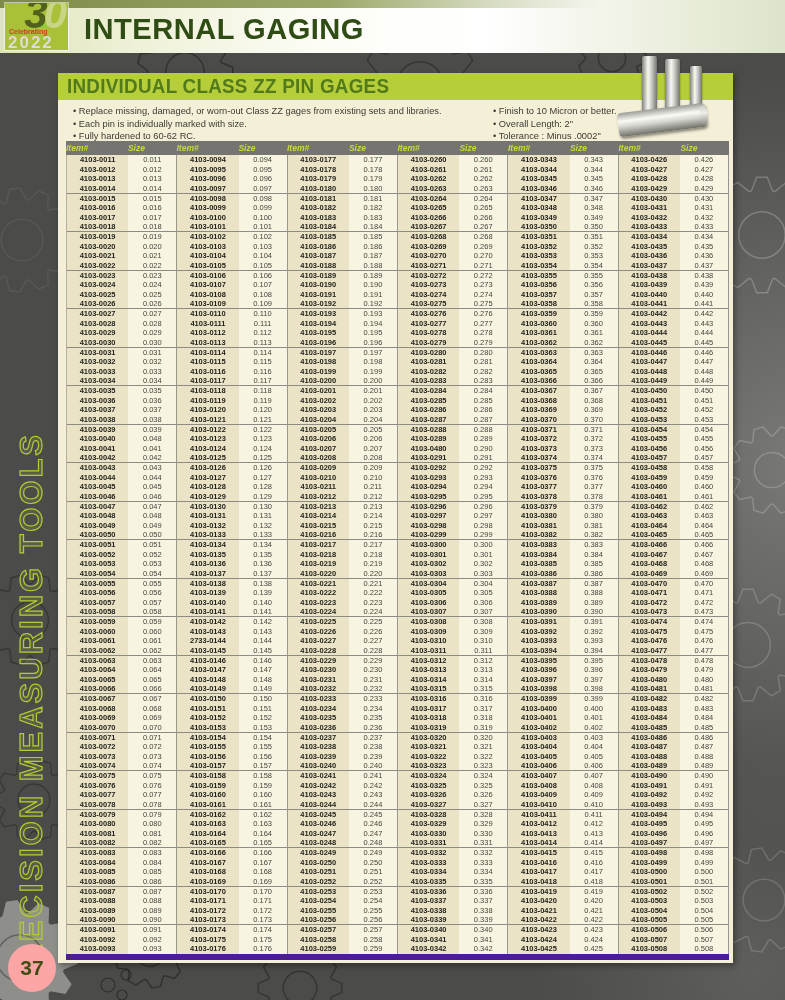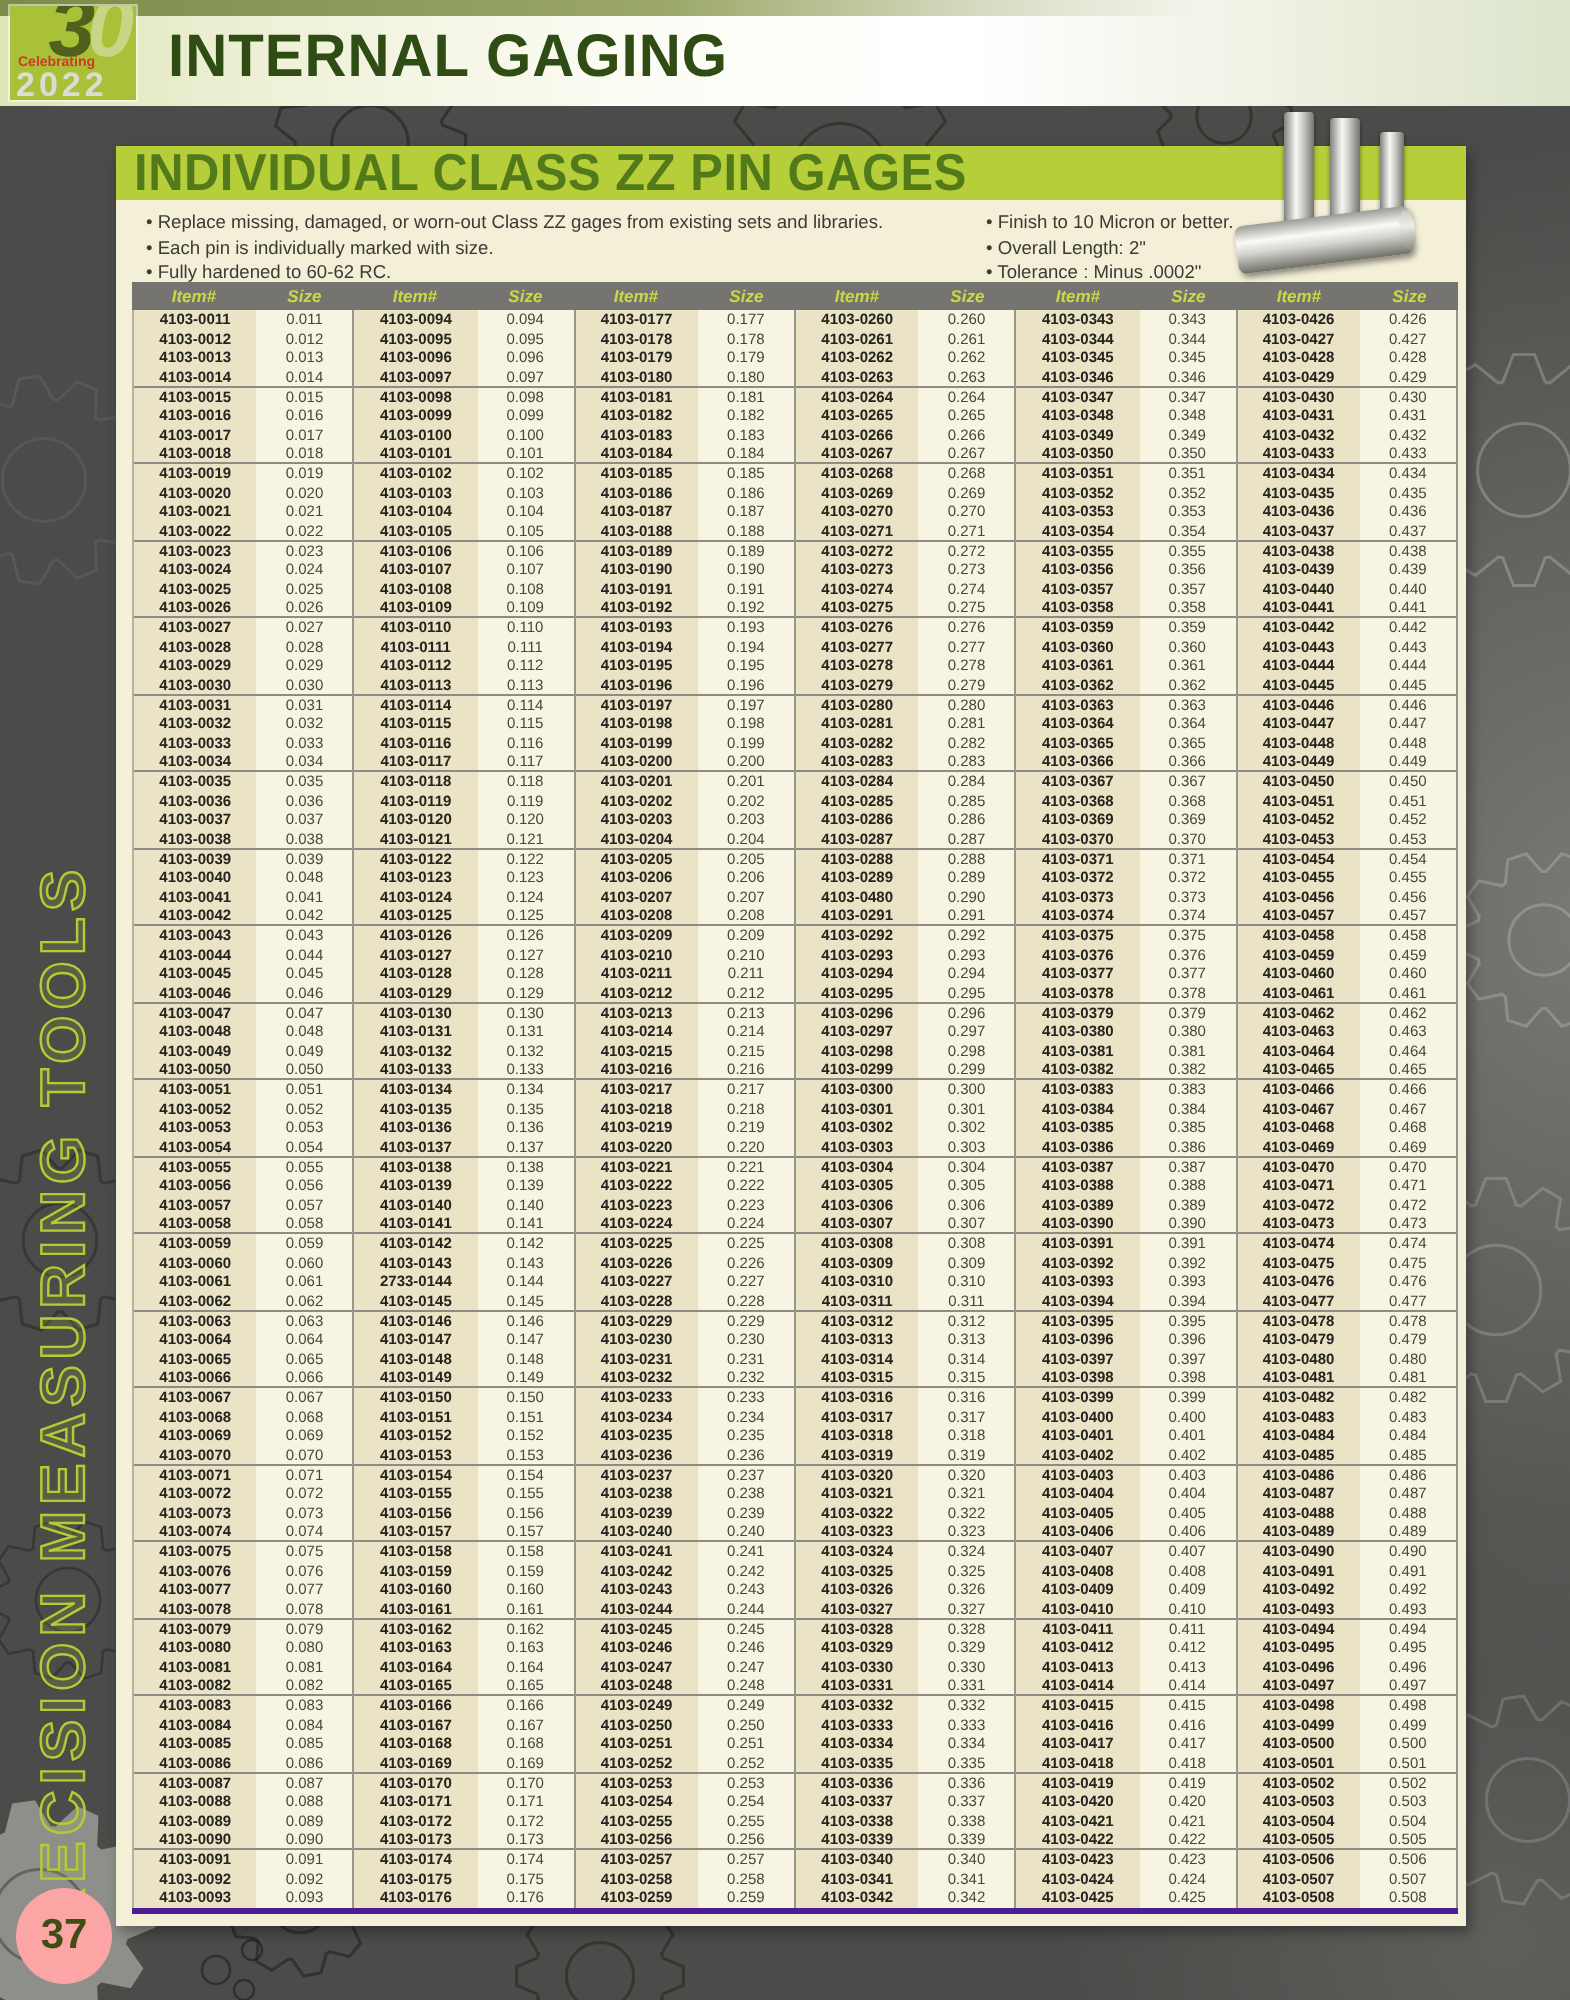--- a/index.html
+++ b/index.html
@@ -31,21 +31,21 @@
   .sidebar-label{position:absolute;left:14px;bottom:10px;z-index:2;writing-mode:vertical-rl;
         transform:rotate(180deg);font-size:31px;font-weight:bold;letter-spacing:3px;white-space:nowrap;
         color:rgba(181,206,57,.15);-webkit-text-stroke:1.2px #b2cc35;}
   .page-badge{position:absolute;left:8px;top:944px;width:48px;height:48px;border-radius:50%;
         background:#fca5a5;z-index:5;display:flex;align-items:center;justify-content:center;
         font-size:21px;font-weight:bold;color:#414d15;}
 
   
   .panel{position:absolute;left:58px;top:73px;width:675px;height:890px;background:#f4efd7;z-index:2;
         box-shadow:2px 3px 6px rgba(0,0,0,.35);}
-  .panel-title{height:27px;background:#b5ce39;color:#527a1a;font-weight:bold;font-size:26px;
+  .panel-title{height:27px;background:#b5ce39;color:#527a1a;font-weight:bold;font-size:20px;
         line-height:27px;padding-left:9px;letter-spacing:.3px;transform-origin:left;}
   .panel-title span{display:inline-block;transform:scaleX(.94);transform-origin:left;}
   .info-row{display:flex;padding:5px 6px 0 13px;}
   .bullets{font-size:9.3px;color:#3b3b33;line-height:12.5px;}
   .bullets-left{width:402px;}
   .bullets-right{margin-left:18px;width:190px;}
   .bullet{padding-left:10px;text-indent:-8px;}
   .bullet::before{content:"•  ";}
 
   
@@ -60,24 +60,24 @@
         transform:rotate(-7deg);
         background:linear-gradient(180deg,#9c9c97,#fafaf6 35%,#d6d6d0 58%,#6f6f68);
         box-shadow:1px 2px 3px rgba(0,0,0,.45);}
   .pin-h::after{content:"";position:absolute;right:-2px;top:2px;width:8px;height:20px;border-radius:50%;
         background:linear-gradient(180deg,#c9c9c4,#efefe9 40%,#8d8d86);}
 
   
   .table-wrap{position:absolute;left:8px;top:68px;width:663px;}
   .thead{display:flex;height:14px;background:#757470;}
   .thead .pair{flex:1;display:flex;}
-  .th{font-size:8.5px;font-weight:bold;font-style:italic;color:#c9da41;line-height:14px;text-align:center;}
+  .th{font-size:8.5px;font-weight:bold;font-style:italic;color:#c9da41;line-height:14px;text-align:left;}
   .th-item{width:56%;}
   .th-size{width:44%;}
-  .tbody{display:flex;border-bottom:3px solid #4c1d95;}
+  .tbody{display:flex;border-bottom:6px solid #4c1d95;}
   .pair-group{flex:1;border-right:1px solid #97978d;}
   .pair-group:first-child{border-left:1px solid #b5b0a0;}
   .trow{display:flex;height:9.64px;box-sizing:border-box;}
   .trow:nth-child(4n){border-bottom:1px solid #8c8c84;}
   .c-item{width:56%;background:#eae3c6;font-weight:bold;color:#24241e;font-size:7.5px;line-height:9.4px;text-align:center;}
   .c-size{width:44%;background:#f7f4e2;color:#45453c;font-size:7.5px;line-height:9.4px;text-align:center;}
 </style>
 </head>
 <body>
 

